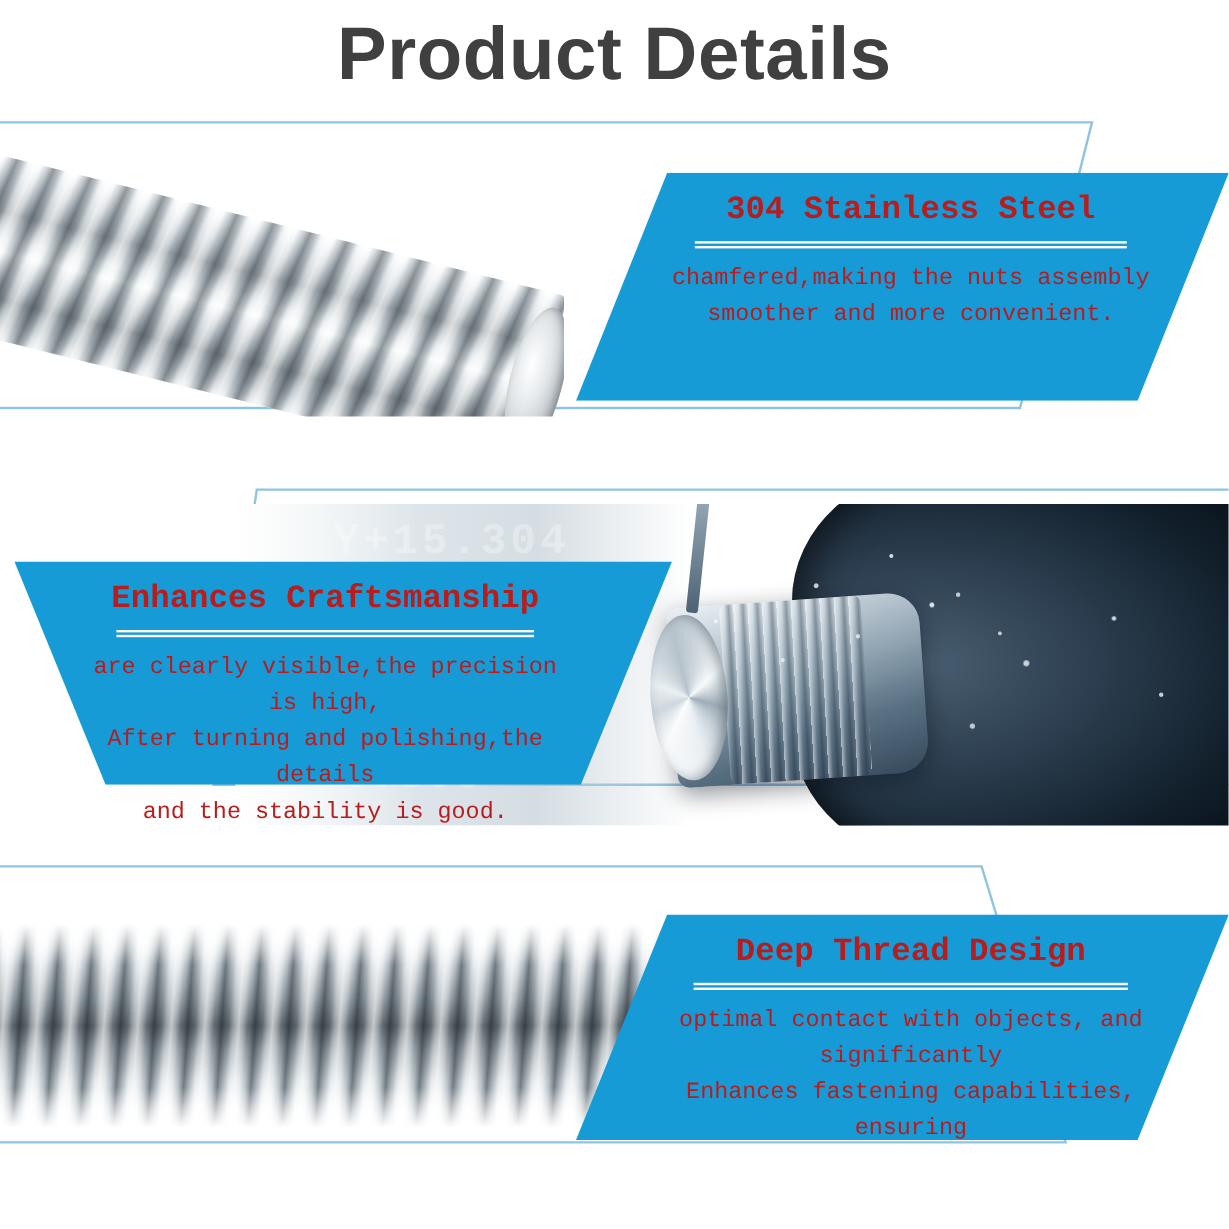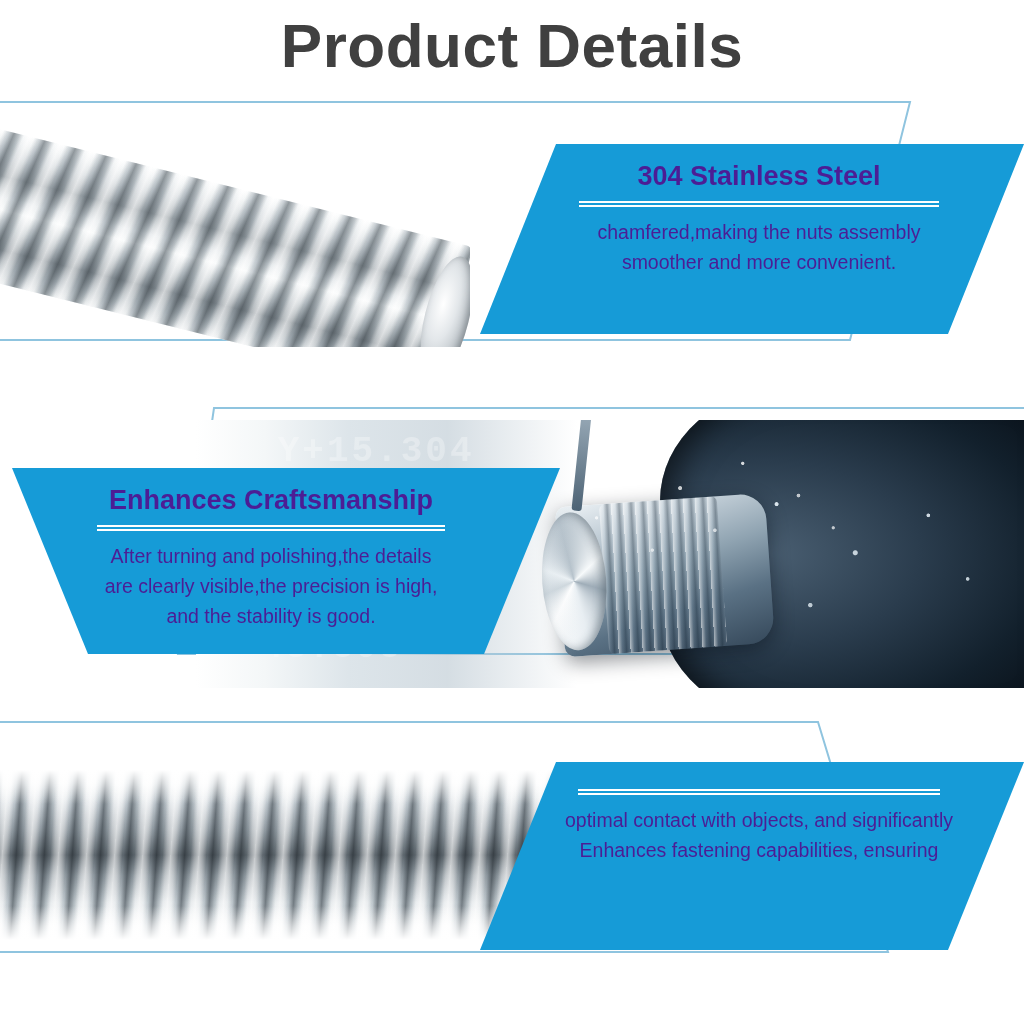--- a/index.html
+++ b/index.html
@@ -198,21 +198,21 @@
   .cnc-text {
     position:absolute; color:rgba(255,255,255,0.30);
     font-family:"Liberation Mono", monospace; font-weight:bold;
     letter-spacing:3px; white-space:nowrap; user-select:none;
   }
   #cnc-line-1 { left:6%;  top:4%;  font-size:36px;margin-left:32px; }
   #cnc-line-2 { left:11%; top:24%; font-size:34px; }
   #cnc-line-3 { left:8%;  top:78%; font-size:34px; }
 
   
-  .panel { position:absolute; color:#4c1d95; }
+  .panel { position:absolute; color:#b91c1c;font-family:Liberation Mono, monospace; }
   .panel-bg { position:absolute; inset:0; }
   .panel-bg svg { display:block; width:100%; height:100%; }
   .panel-content { position:relative; width:100%; }
   .panel-title {
     font-size:27px; font-weight:bold; text-align:center;
     line-height:1.1; white-space:nowrap;
   }
   .rule {
     height:6px; margin:9px auto 10px auto;
     border-top:2px solid #ffffff; border-bottom:2px solid #ffffff;
@@ -303,22 +303,22 @@
   <div class="panel" id="panel-2">
     <div class="panel-bg">
       <svg viewBox="0 0 548 186" preserveAspectRatio="none">
         <polygon points="0,0 548,0 472,186 76,186" fill="#169BD7"></polygon>
       </svg>
     </div>
     <div class="panel-content">
       <div class="panel-title">Enhances Craftsmanship</div>
       <div class="rule"></div>
       <div class="panel-body">
+        <span>are clearly visible,the precision is high,</span>
         <span>After turning and polishing,the details</span>
-        <span>are clearly visible,the precision is high,</span>
         <span>and the stability is good.</span>
       </div>
     </div>
   </div>
 </div>
 
 <div class="section" id="section-3">
 
   <div class="frame" style="left:0; top:0; width:1024px; height:312px;">
     <svg viewBox="0 0 1024 312" width="1024" height="312">
@@ -336,20 +336,21 @@
     </div>
   </div>
 
   <div class="panel" id="panel-3">
     <div class="panel-bg">
       <svg viewBox="0 0 544 188" preserveAspectRatio="none">
         <polygon points="76,0 544,0 468,188 0,188" fill="#169BD7"></polygon>
       </svg>
     </div>
     <div class="panel-content">
+      <div class="panel-title">Deep Thread Design</div>
       <div class="rule"></div>
       <div class="panel-body">
         <span>optimal contact with objects, and significantly</span>
         <span>Enhances fastening capabilities, ensuring</span>
       </div>
     </div>
   </div>
 </div>
 
 </body></html>

